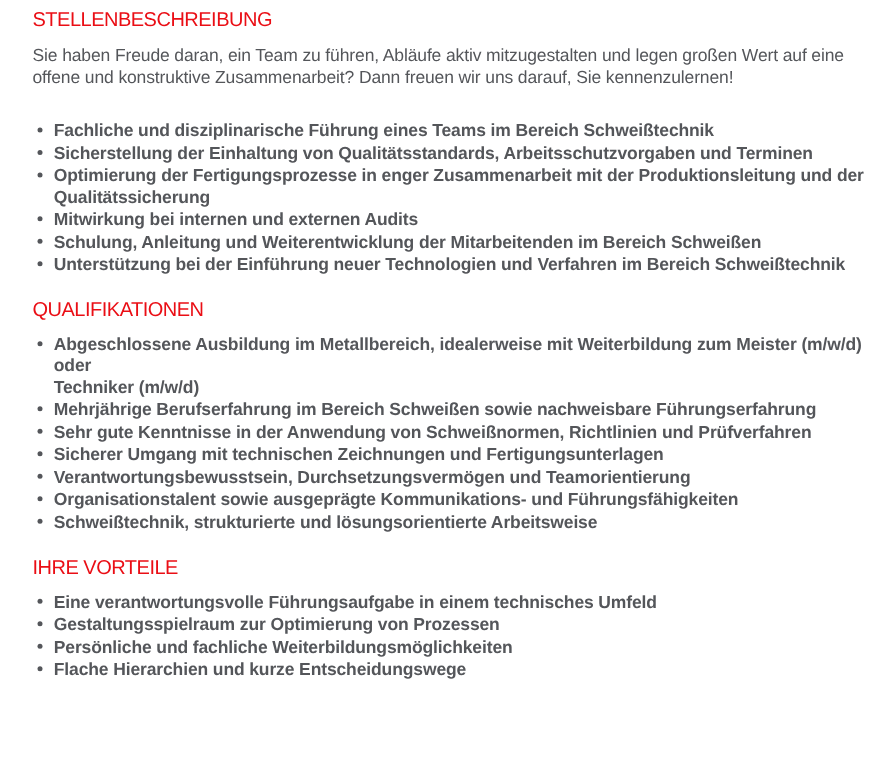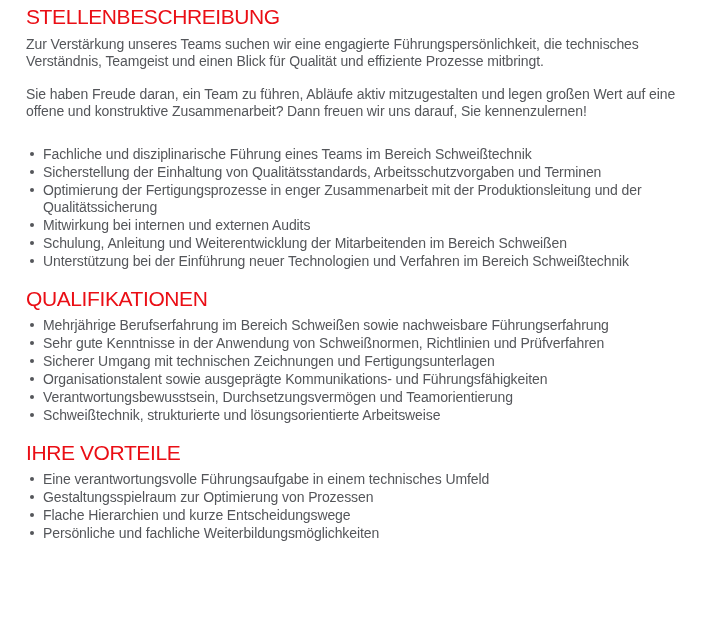--- a/index.html
+++ b/index.html
@@ -17,38 +17,39 @@
     font-family:"Liberation Sans","DejaVu Sans",sans-serif;
     font-size:14px;
     line-height:17px;
     letter-spacing:-0.1px;
     color:var(--text);
   }
   main.content{
     padding:5px 6px 0 26px;
   }
   h2.heading{
-    font-size:21px;
+    font-size:16px;
     line-height:23px;
     font-weight:400;
     letter-spacing:-0.4px;
     color:var(--accent);
     margin:17px 0 7px 0;
   }
   section:first-child h2.heading{
     margin-top:0;
   }
   p.para{
     margin:8px 0 16px 0;
     white-space:pre-line;
   }
   ul.list{
     list-style:none;
     margin:7px 0 6px 0;
     padding:0;
+    font-weight:bold;
   }
   ul.list.list-offset{
     margin-top:26px;
   }
   ul.list li{
     position:relative;
     padding-left:17px;
     margin-bottom:1px;
     white-space:pre-line;
   }
@@ -63,50 +64,50 @@
     background:var(--text);
   }
 </style>
 </head>
 <body>
 
 <main class="content">
 
   <section>
     <h2 class="heading">STELLENBESCHREIBUNG</h2>
-    <p class="para">Zur Verstärkung unseres Teams suchen wir eine engagierte Führungspersönlichkeit, die technisches
-Verständnis, Teamgeist und einen Blick für Qualität und effiziente Prozesse mitbringt.</p>
     <p class="para">Sie haben Freude daran, ein Team zu führen, Abläufe aktiv mitzugestalten und legen großen Wert auf eine
 offene und konstruktive Zusammenarbeit? Dann freuen wir uns darauf, Sie kennenzulernen!</p>
     <ul class="list list-offset">
       <li>Fachliche und disziplinarische Führung eines Teams im Bereich Schweißtechnik</li>
       <li>Sicherstellung der Einhaltung von Qualitätsstandards, Arbeitsschutzvorgaben und Terminen</li>
       <li>Optimierung der Fertigungsprozesse in enger Zusammenarbeit mit der Produktionsleitung und der
 Qualitätssicherung</li>
       <li>Mitwirkung bei internen und externen Audits</li>
       <li>Schulung, Anleitung und Weiterentwicklung der Mitarbeitenden im Bereich Schweißen</li>
       <li>Unterstützung bei der Einführung neuer Technologien und Verfahren im Bereich Schweißtechnik</li>
     </ul>
   </section>
 
   <section>
     <h2 class="heading">QUALIFIKATIONEN</h2>
     <ul class="list">
+      <li>Abgeschlossene Ausbildung im Metallbereich, idealerweise mit Weiterbildung zum Meister (m/w/d) oder
+Techniker (m/w/d)</li>
       <li>Mehrjährige Berufserfahrung im Bereich Schweißen sowie nachweisbare Führungserfahrung</li>
       <li>Sehr gute Kenntnisse in der Anwendung von Schweißnormen, Richtlinien und Prüfverfahren</li>
       <li>Sicherer Umgang mit technischen Zeichnungen und Fertigungsunterlagen</li>
+      <li>Verantwortungsbewusstsein, Durchsetzungsvermögen und Teamorientierung</li>
       <li>Organisationstalent sowie ausgeprägte Kommunikations- und Führungsfähigkeiten</li>
-      <li>Verantwortungsbewusstsein, Durchsetzungsvermögen und Teamorientierung</li>
       <li>Schweißtechnik, strukturierte und lösungsorientierte Arbeitsweise</li>
     </ul>
   </section>
 
   <section>
     <h2 class="heading">IHRE VORTEILE</h2>
     <ul class="list">
       <li>Eine verantwortungsvolle Führungsaufgabe in einem technisches Umfeld</li>
       <li>Gestaltungsspielraum zur Optimierung von Prozessen</li>
+      <li>Persönliche und fachliche Weiterbildungsmöglichkeiten</li>
       <li>Flache Hierarchien und kurze Entscheidungswege</li>
-      <li>Persönliche und fachliche Weiterbildungsmöglichkeiten</li>
     </ul>
   </section>
 
 </main>
 
 </body></html>

